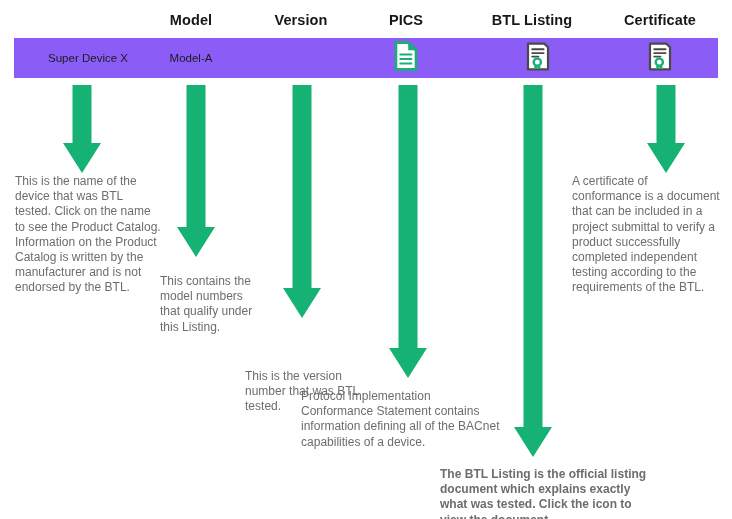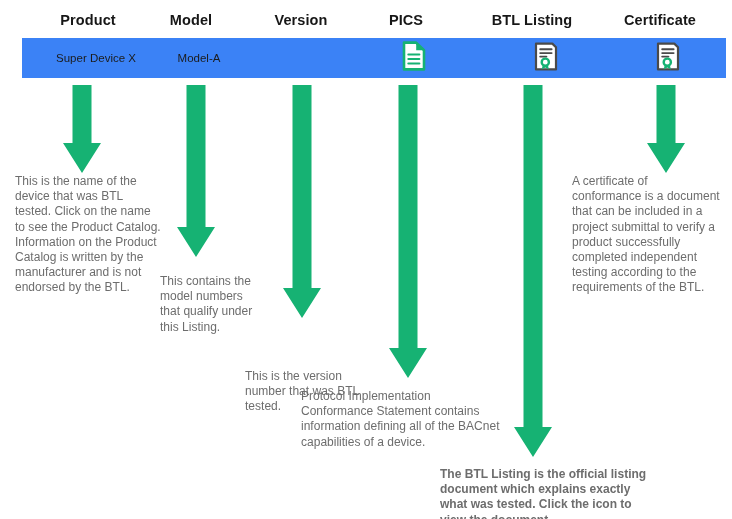--- a/index.html
+++ b/index.html
@@ -36,25 +36,25 @@
     font-size: 14.5px;
     font-weight: bold;
     color: #171717;
     letter-spacing: 0.1px;
     white-space: nowrap;
   }
 
   
   .data-band {
     position: absolute;
-    left: 22px;
+    left: 14px;
     top: 38px;
     width: 704px;
     height: 40px;
-    background: #3b82f6;
+    background: #8b5cf6;
   }
   .cell {
     position: absolute;
     top: 0;
     height: 40px;
     display: flex;
     align-items: center;
     justify-content: center;
     font-size: 11.5px;
     color: #1c1c1c;
@@ -86,21 +86,20 @@
     font-weight: bold;
     color: #6d6d6d;
   }
 </style>
 </head>
 <body>
 
 <div id="canvas">
 
   <div class="header-row" id="header-row">
-      <div class="col-header" style="left: 8px; width: 160px;">Product</div>
       <div class="col-header" style="left: 111px; width: 160px;">Model</div>
       <div class="col-header" style="left: 221px; width: 160px;">Version</div>
       <div class="col-header" style="left: 326px; width: 160px;">PICS</div>
       <div class="col-header" style="left: 452px; width: 160px;">BTL Listing</div>
       <div class="col-header" style="left: 580px; width: 160px;">Certificate</div>
     </div>
 
   <div class="data-band">
     <div class="cell" id="cell-product" style="left: -6px; width: 160px;">
         <span>Super Device X</span>

